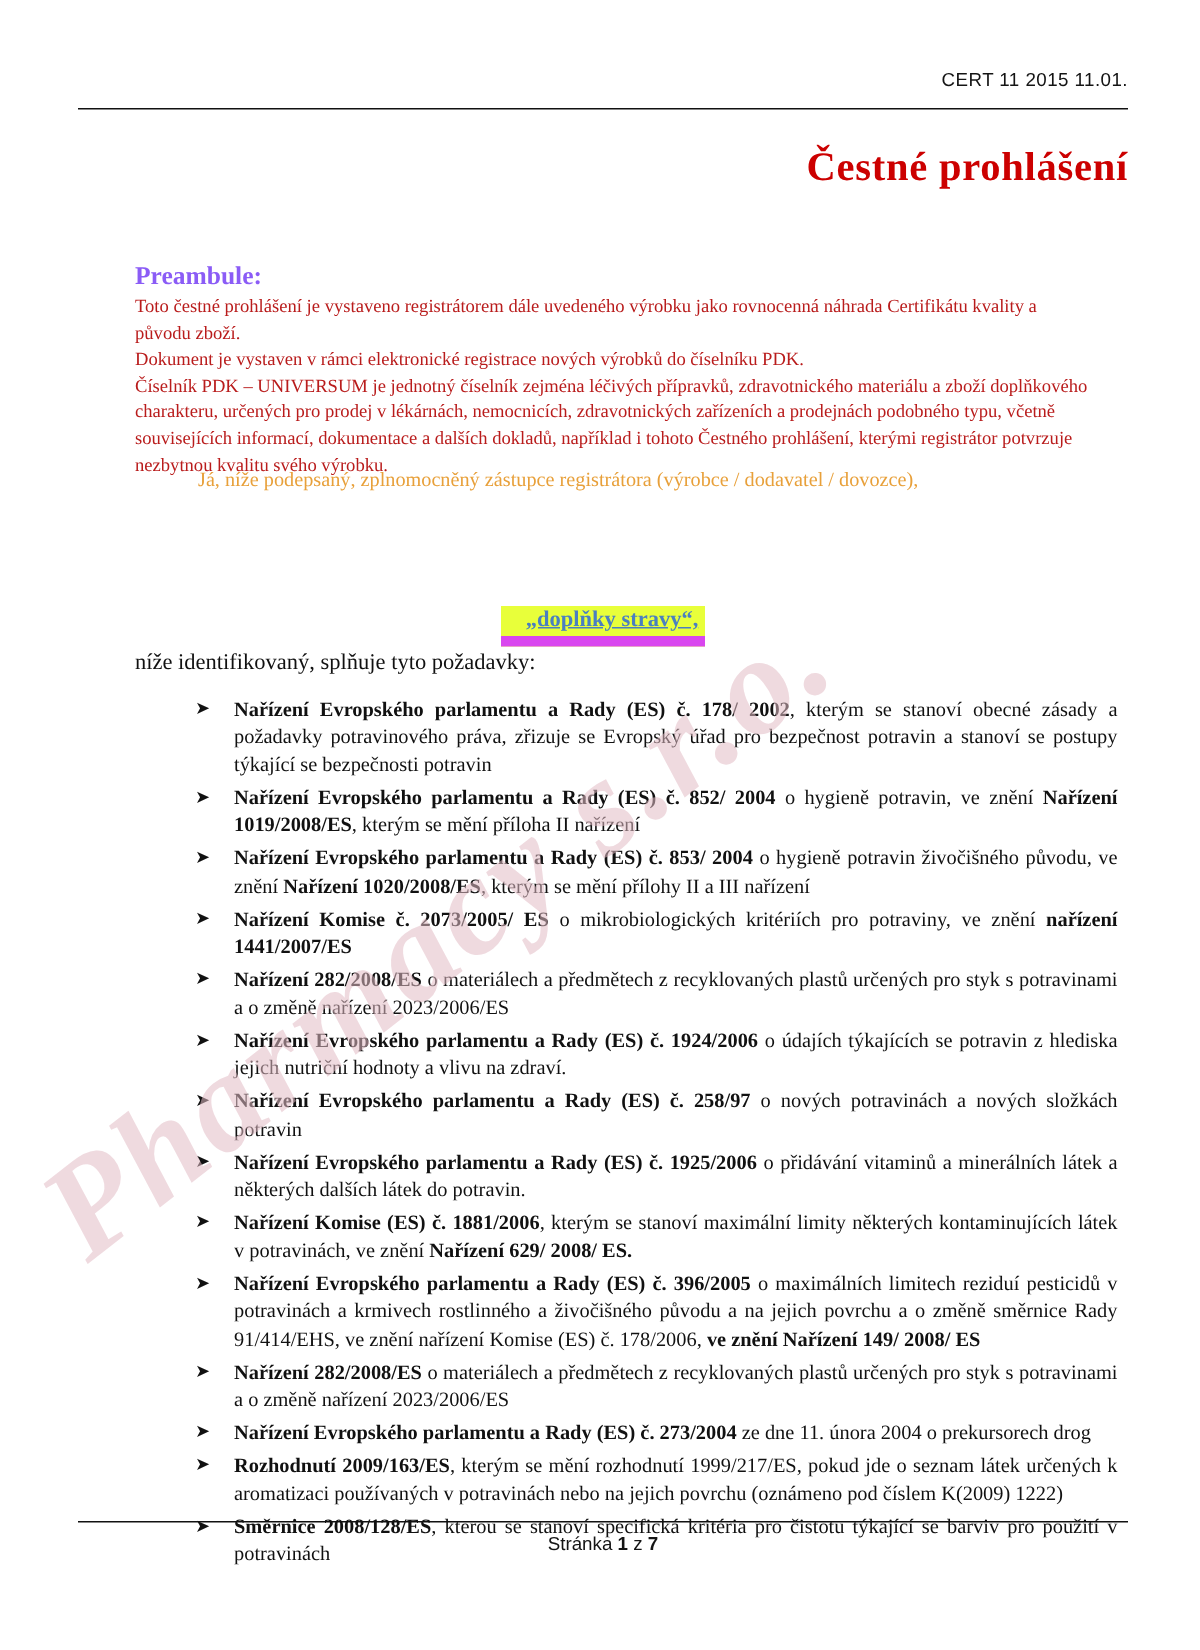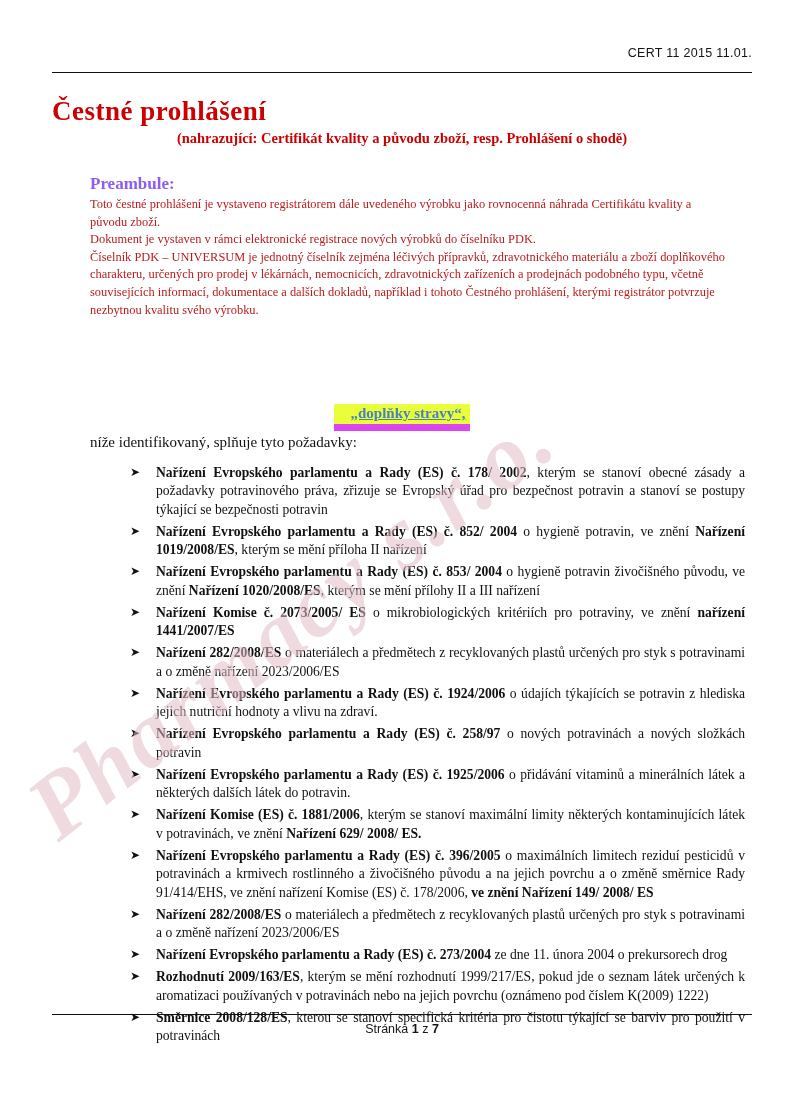--- a/index.html
+++ b/index.html
@@ -69,21 +69,21 @@
     font-size: 12.5px;
     letter-spacing: 0.3px;
     color: #141414;
   }
 
   .title {
     position: absolute;
     left: 0;
     top: 72px;
     width: 700px;
-    text-align: left;
+    text-align: right;
     color: #cc0000;
     font-size: 27px;
     font-weight: bold;
     letter-spacing: 0.5px;
   }
   .subtitle {
     position: absolute;
     left: 0;
     top: 106px;
     width: 700px;
@@ -222,29 +222,29 @@
   <div class="sheet">
 
     <div class="watermark">
       <span class="wm1">Pharmacy s.r.o.</span>
     </div>
 
     <div class="header-code">CERT 11 2015 11.01.</div>
     <div class="header-line"></div>
 
     <div class="title">Čestné prohlášení</div>
-    <div class="subtitle">(nahrazující: Certifikát kvality a původu zboží, resp. Prohlášení o shodě)</div>
 
     <div class="preamble-title">Preambule:</div>
     <div class="preamble-body">
       <p>Toto čestné prohlášení je vystaveno registrátorem dále uvedeného výrobku jako rovnocenná náhrada Certifikátu kvality a původu zboží.</p>
       <p>Dokument je vystaven v rámci elektronické registrace nových výrobků do číselníku PDK.</p>
       <p>Číselník PDK – UNIVERSUM je jednotný číselník zejména léčivých přípravků, zdravotnického materiálu a zboží doplňkového charakteru, určených pro prodej v lékárnách, nemocnicích, zdravotnických zařízeních a prodejnách podobného typu, včetně souvisejících informací, dokumentace a dalších dokladů, například i tohoto Čestného prohlášení, kterými registrátor potvrzuje nezbytnou kvalitu svého výrobku.</p>
     </div>
 
+    <div class="line-ja">Já, níže podepsaný, zplnomocněný zástupce registrátora (výrobce / dodavatel / dovozce),</div>
     <div class="highlight-wrap">
       <span class="highlight">„doplňky stravy“,</span>
     </div>
     <div class="line-nize">níže identifikovaný, splňuje tyto požadavky:</div>
 
     <ul class="list" id="req-list">
         <li><span class="bullet">➤</span><b>Nařízení Evropského parlamentu a Rady (ES) č. 178/ 2002</b><span>, kterým se stanoví obecné zásady a požadavky potravinového práva, zřizuje se Evropský úřad pro bezpečnost potravin a stanoví se postupy týkající se bezpečnosti potravin</span></li>
         <li><span class="bullet">➤</span><b>Nařízení Evropského parlamentu a Rady (ES) č. 852/ 2004</b><span> o hygieně potravin, ve znění </span><b>Nařízení 1019/2008/ES</b><span>, kterým se mění příloha II nařízení</span></li>
         <li><span class="bullet">➤</span><b>Nařízení Evropského parlamentu a Rady (ES) č. 853/ 2004</b><span> o hygieně potravin živočišného původu, ve znění </span><b>Nařízení 1020/2008/ES</b><span>, kterým se mění přílohy II a III nařízení</span></li>
         <li><span class="bullet">➤</span><b>Nařízení Komise č. 2073/2005/ ES</b><span> o mikrobiologických kritériích pro potraviny, ve znění </span><b>nařízení 1441/2007/ES</b></li>

